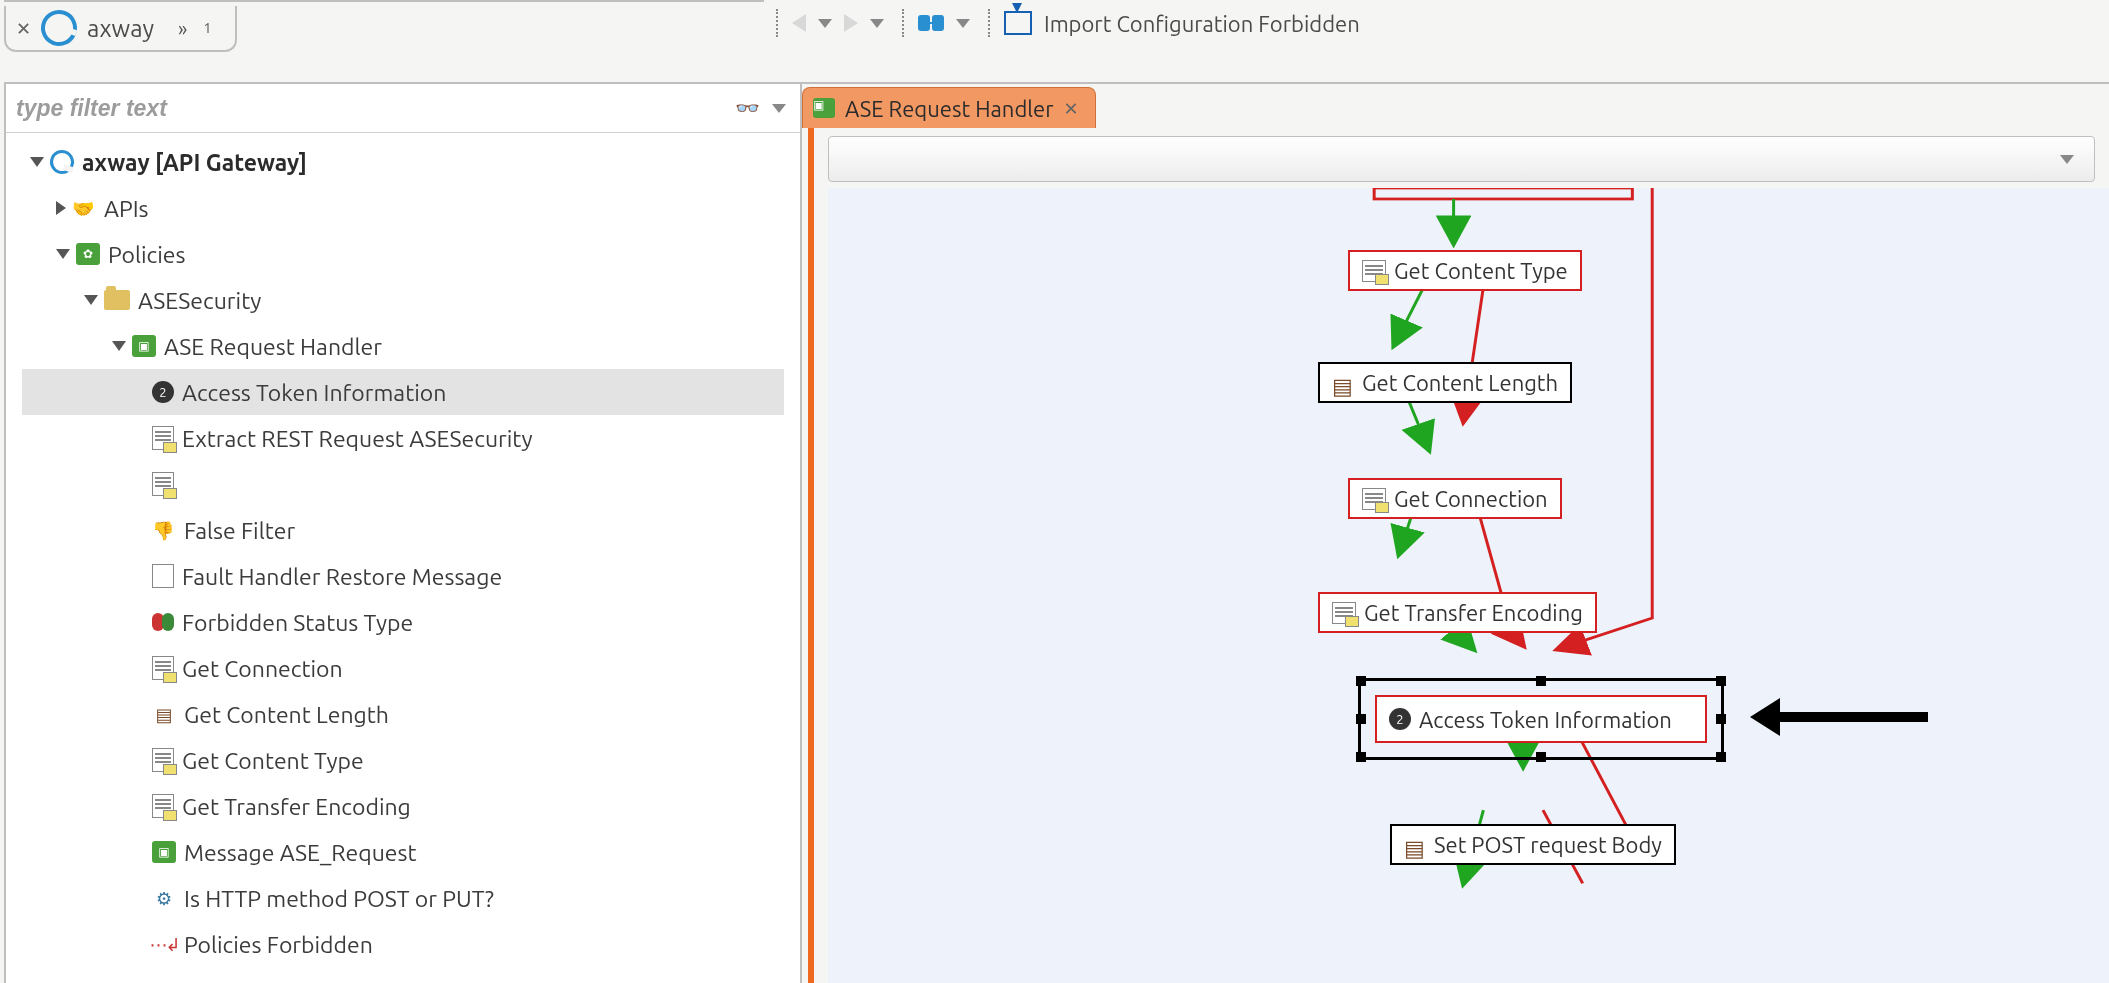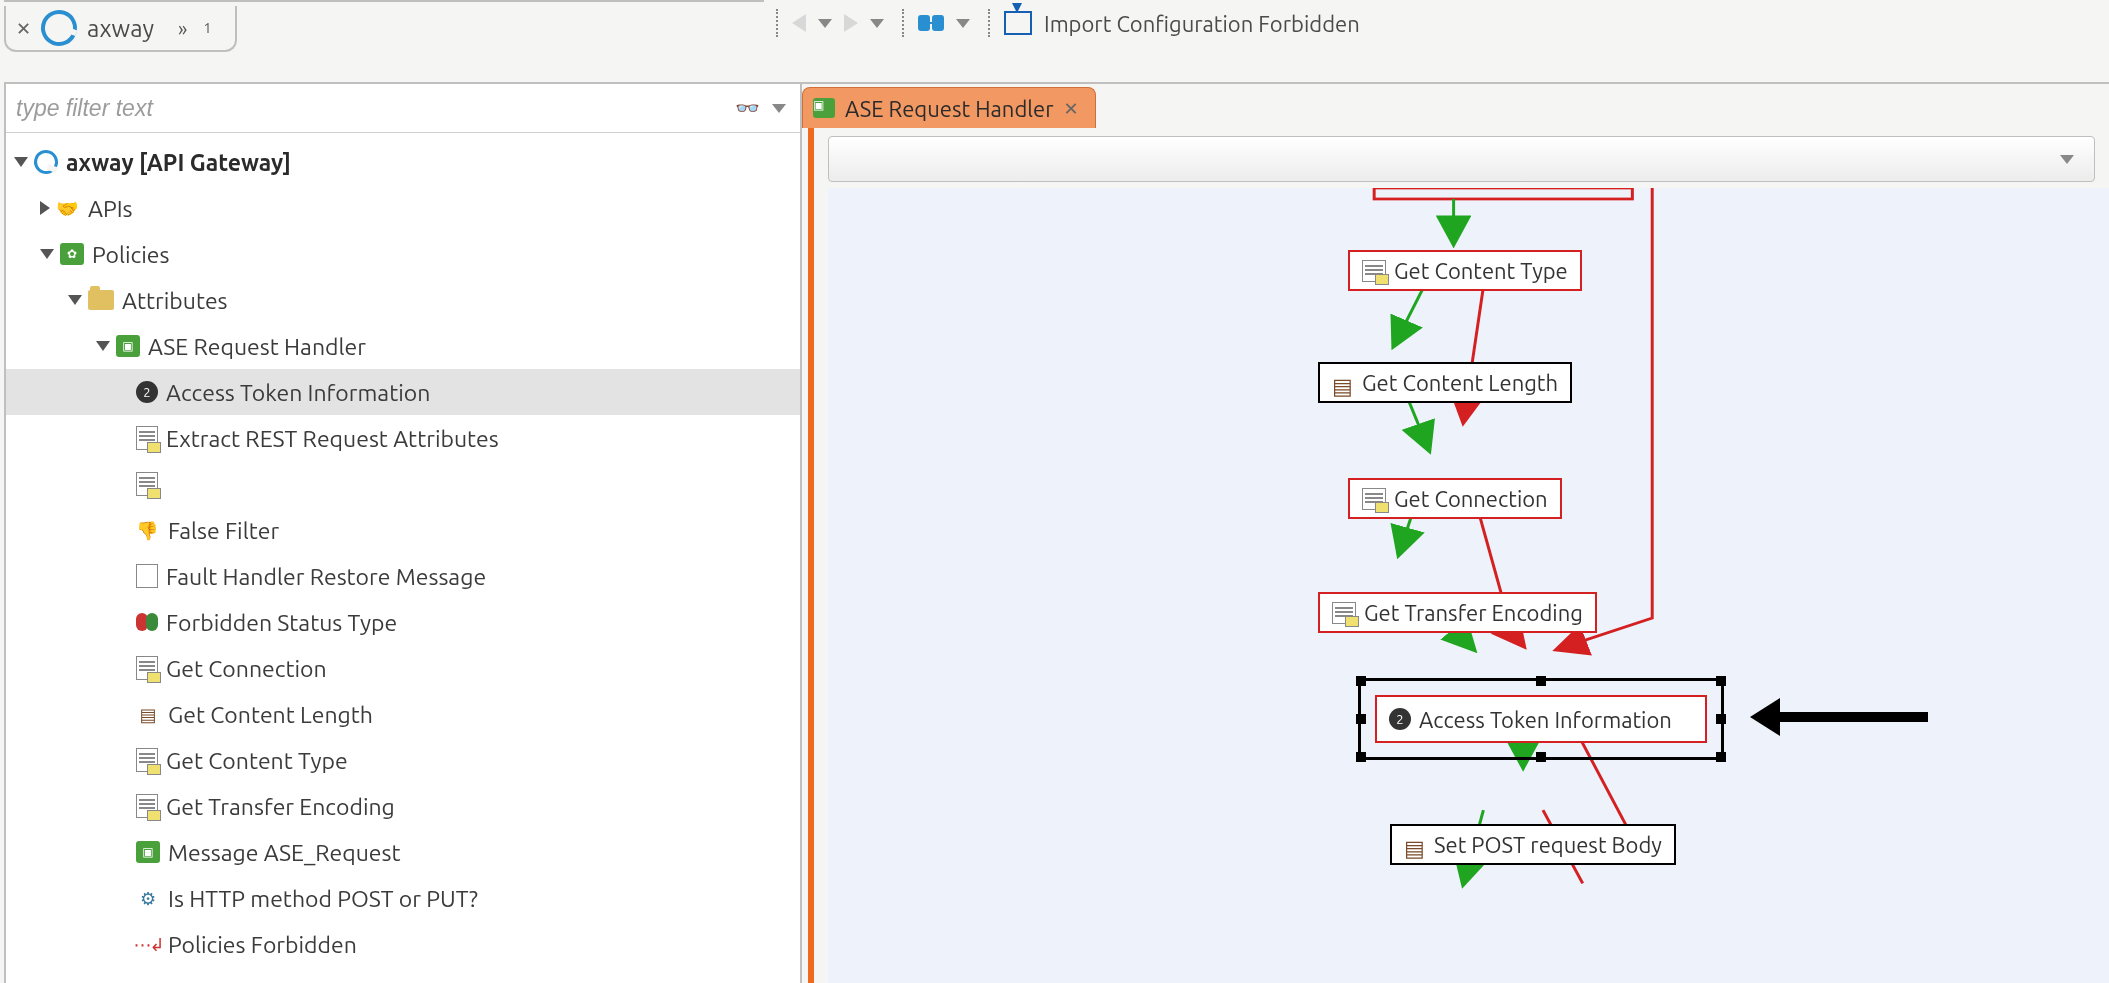--- a/index.html
+++ b/index.html
@@ -142,25 +142,26 @@
     padding:0 8px;
   }
   .filter-row input{
     flex:1;
     border:none;
     outline:none;
     font-size:23px;
     color:#14532d;
     font-style:italic;
     background:transparent;
+    font-weight:bold;
   }
   .filter-row input::placeholder{ color:#9c9c9c; font-style:italic;}
   .binoc-icon{ font-size:20px; color:#333; margin:0 6px;}
   .tree{
-    padding:6px 0;
+    padding:6px 16px;
     font-size:23px;
     color:#3b3b3b;
   }
   .tree .row{
     display:flex;
     align-items:center;
     height:46px;
     white-space:nowrap;
     overflow:hidden;
   }
@@ -381,37 +382,37 @@
       <span>APIs</span>
     </div>
     <div class="row ind1">
       <span class="caret down"></span>
       <span class="ico policies">✿</span>
       <span>Policies</span>
     </div>
     <div class="row ind2">
       <span class="caret down"></span>
       <span class="ico folder"></span>
-      <span>Attributes</span>
+      <span>ASESecurity</span>
     </div>
     <div class="row ind3">
       <span class="caret down"></span>
       <span class="ico handler">▣</span>
       <span>ASE Request Handler</span>
     </div>
 
     <div class="row ind4 selected">
       <span class="ico badge">2</span>
       <span>Access Token Information</span>
     </div>
     <div class="row ind4">
       <span class="ico doc">
           <span class="env"></span>
         </span>
-      <span>Extract REST Request Attributes</span>
+      <span>Extract REST Request ASESecurity</span>
     </div>
     <div class="row ind4">
       <span class="ico doc">
           <span class="env"></span>
         </span>
     </div>
     <div class="row ind4">
       <span class="ico thumbdown">👎</span>
       <span>False Filter</span>
     </div>

